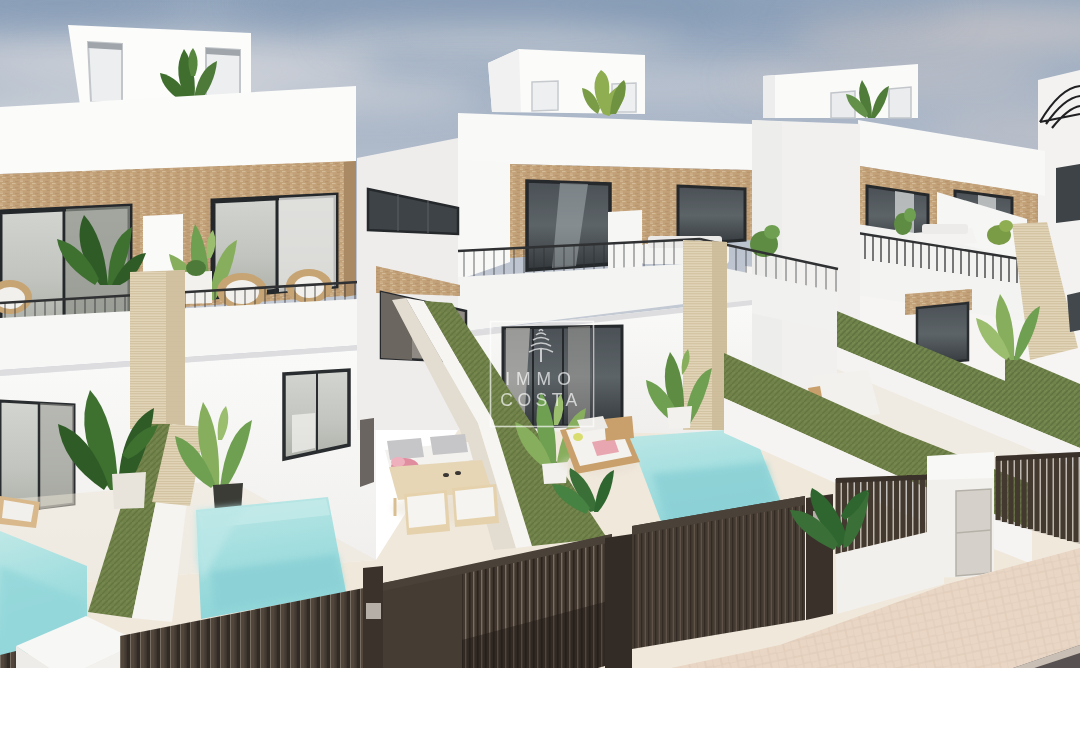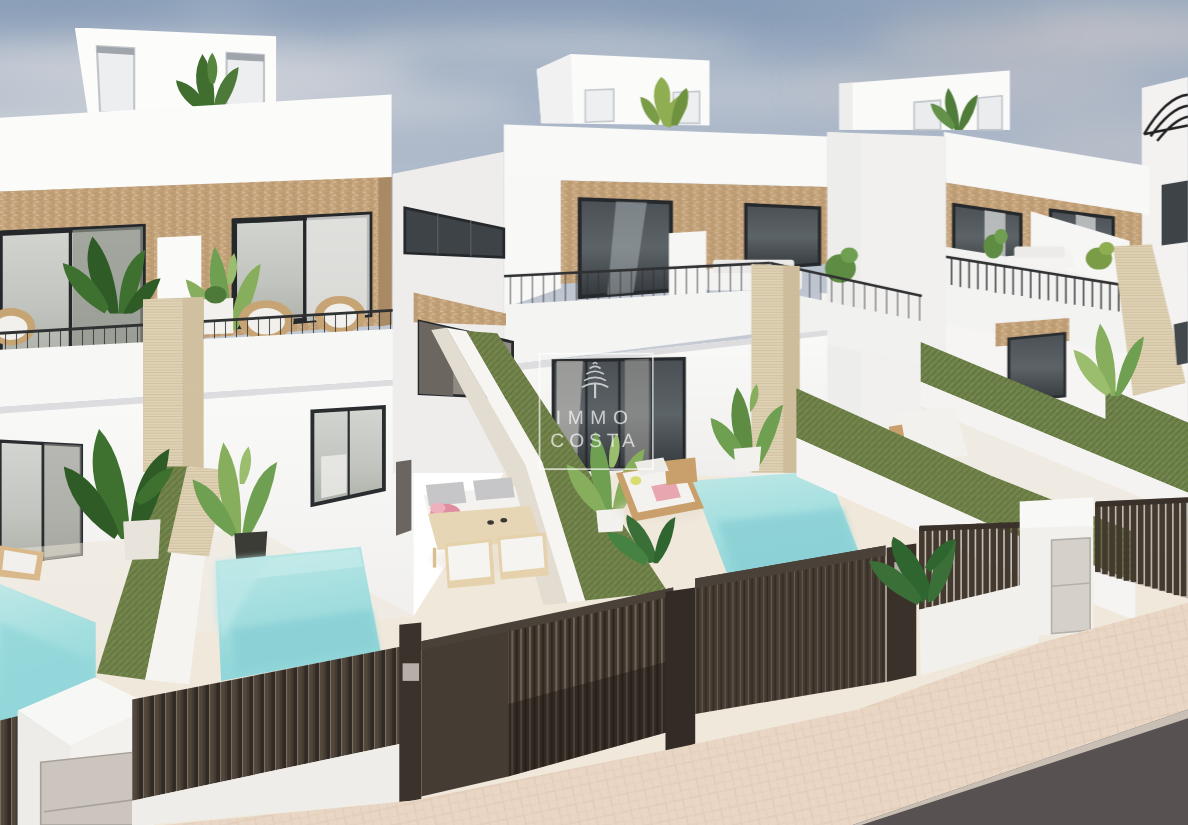--- a/index.html
+++ b/index.html
@@ -1,16 +1,16 @@
 <!DOCTYPE html>
 <html><head>
 <meta charset="utf-8">
 <style>
   html,body{margin:0;padding:0;background:#fff;}
-  #scene{width:1080px;height:750px;position:relative;overflow:hidden;font-family:"Liberation Sans", sans-serif;}
+  #scene{width:1080px;height:668px;position:relative;overflow:hidden;font-family:"Liberation Sans", sans-serif;}
 </style>
 </head>
 <body>
 <div id="scene">
 <svg width="1080" height="750" viewBox="0 0 1080 750" xmlns="http://www.w3.org/2000/svg">
 <defs>
   <linearGradient id="skyg" x1="0" y1="0" x2="0" y2="1">
     <stop offset="0" stop-color="#94A7BE"></stop>
     <stop offset="0.35" stop-color="#AFBACA"></stop>
     <stop offset="0.7" stop-color="#C3C9D3"></stop>

